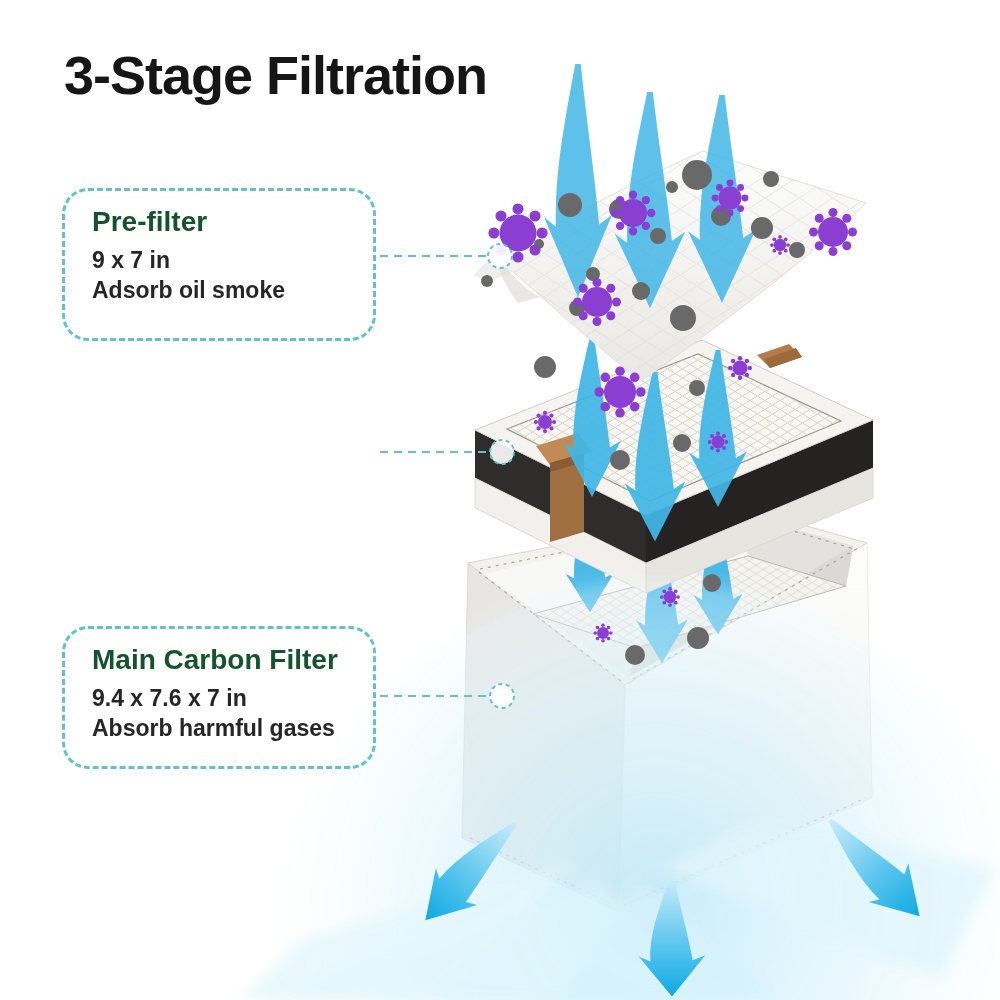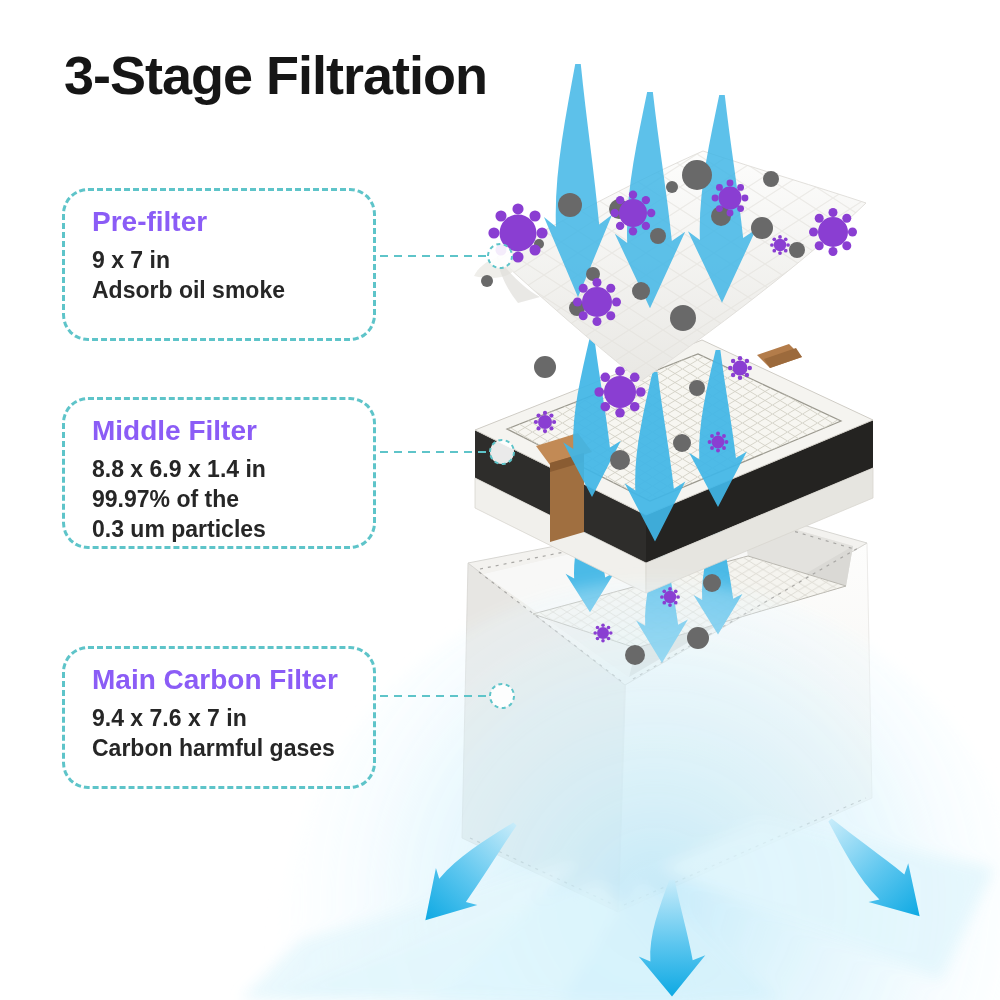--- a/index.html
+++ b/index.html
@@ -18,25 +18,25 @@
   .stage svg.illu{position:absolute;inset:0;width:1000px;height:1000px;}
   h1.page-title{
     position:absolute;left:56px;top:36px;margin:8px;z-index:5;
     font-size:54px;font-weight:800;letter-spacing:-1px;color:var(--text-dark);
   }
   .callout{
     position:absolute;left:62px;width:314px;box-sizing:border-box;z-index:5;
     border:3px dashed var(--accent-teal);border-radius:26px;
     padding:15px 22px 14px 27px;background:transparent;
   }
-  .callout h2{margin:0 0 7px 0;font-size:28px;font-weight:700;color:#8b5cf6;}
+  .callout h2{margin:0 0 7px 0;font-size:28px;font-weight:700;color:#14532d;}
   .callout .line{font-size:23px;line-height:30px;color:#262626;font-weight:bold;}
   .callout.c1{top:188px;height:153px;}
   .callout.c2{top:397px;height:152px;}
-  .callout.c3{top:646px;height:143px;}
+  .callout.c3{top:626px;height:143px;}
 </style>
 </head>
 <body>
 
 <div class="stage">
 
   <svg class="illu" viewBox="0 0 1000 1000" aria-hidden="true">
     <defs>
 
       <path id="flowArrow" d="M -3 0 C -14 50 -26 100 -24 148 L -37 139 L 0 212 L 37 137 L 23 146 C 18 100 9 50 3 0 Z"></path>
@@ -214,26 +214,20 @@
   </svg>
 
   <h1 class="page-title">3-Stage Filtration</h1>
 
   <section class="callout c1">
     <h2>Pre-filter</h2>
     <div class="line">9 x 7 in</div>
     <div class="line">Adsorb oil smoke</div>
   </section>
 
-  <section class="callout c2">
-    <h2>Middle Filter</h2>
-    <div class="line">8.8 x 6.9 x 1.4 in</div>
-    <div class="line">99.97% of the</div>
-    <div class="line">0.3 um particles</div>
-  </section>
 
   <section class="callout c3">
     <h2>Main Carbon Filter</h2>
     <div class="line">9.4 x 7.6 x 7 in</div>
-    <div class="line">Carbon harmful gases</div>
+    <div class="line">Absorb harmful gases</div>
   </section>
 
 </div>
 
 </body></html>

